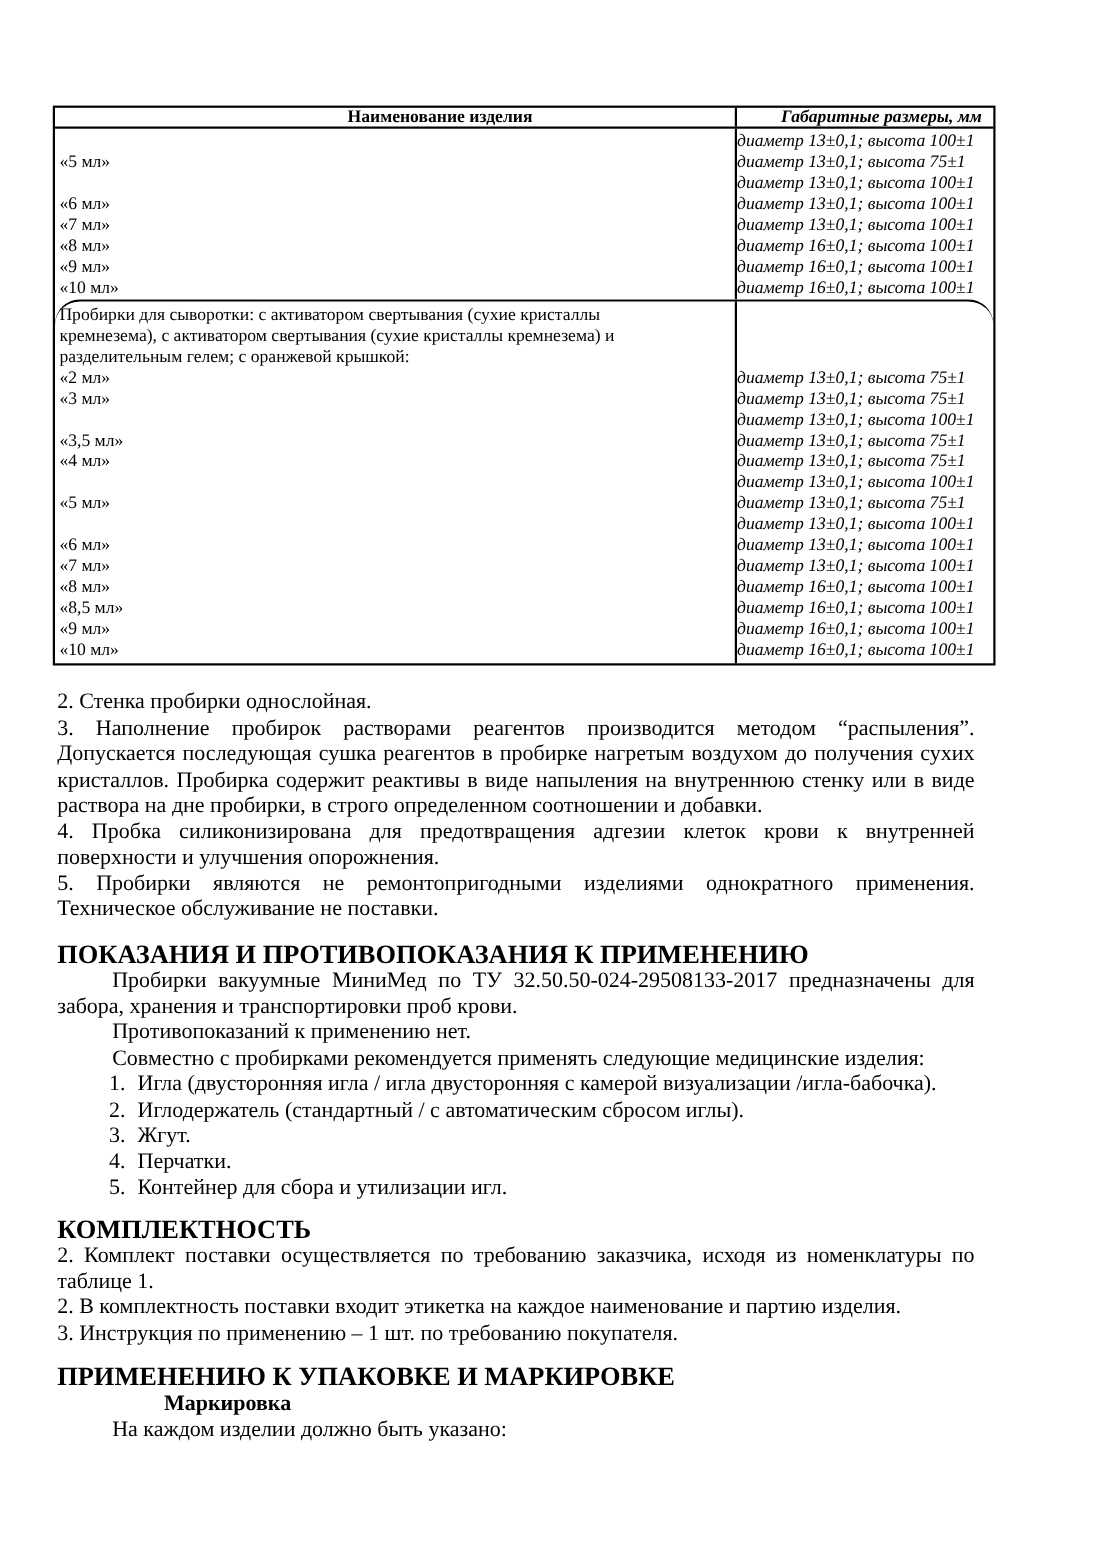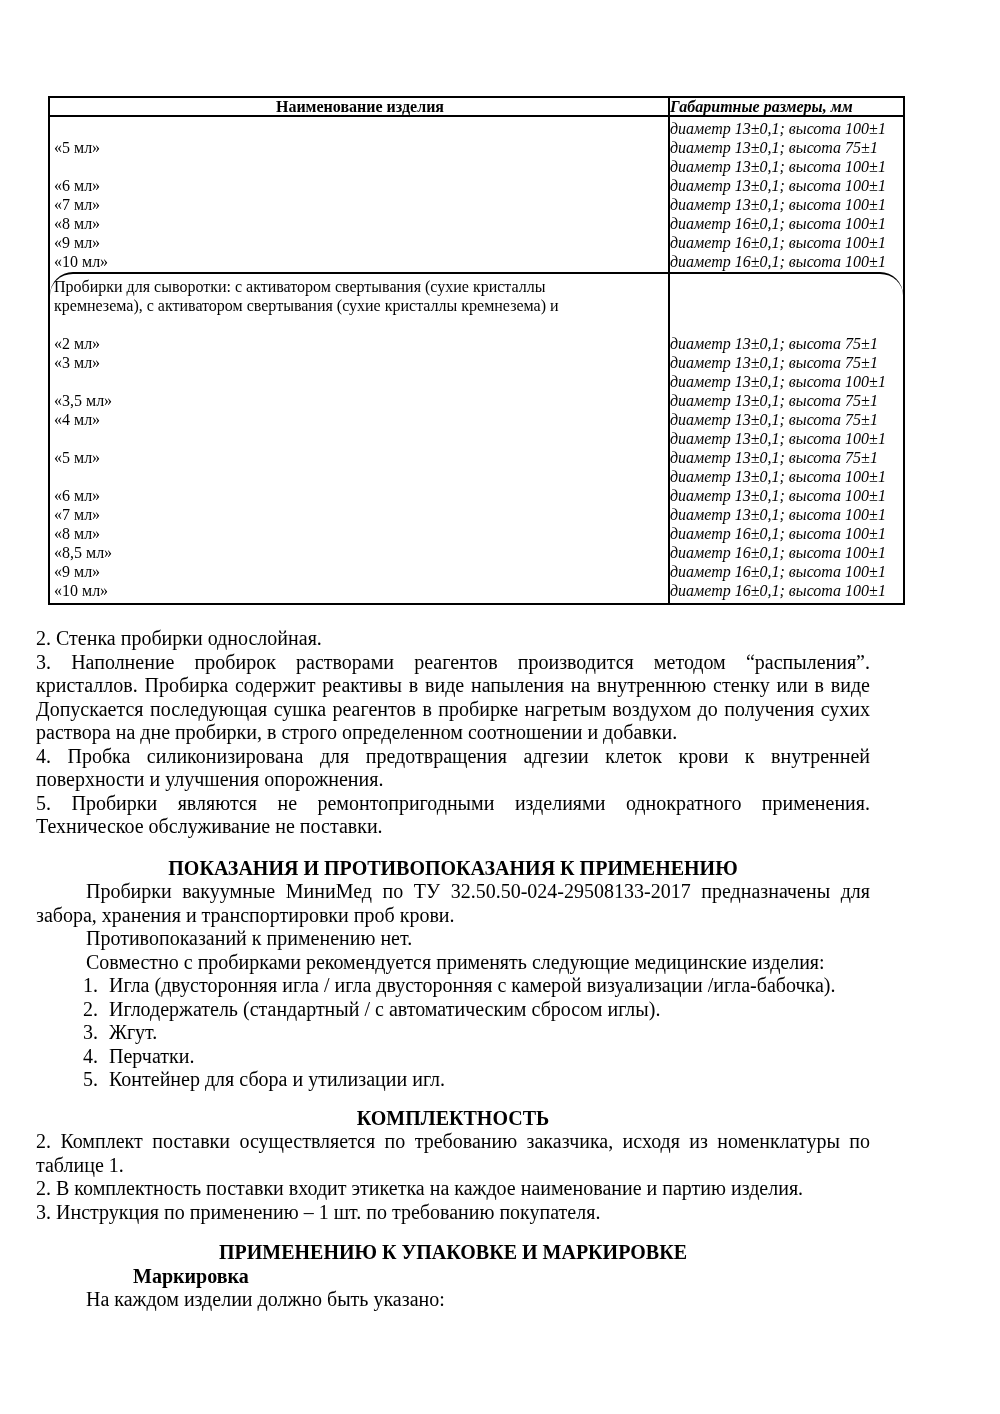--- a/index.html
+++ b/index.html
@@ -15,30 +15,30 @@
   }
   .t-sec { position:relative; }
   .t-sec::before {
     content:""; position:absolute; top:0; bottom:0; left:618px; width:2px; background:#000;
   }
   .t-hdr { border-bottom:2px solid #000; font-weight:bold; }
   .t-hdr .t-line { height:17px; line-height:17px; }
   .t-line { display:flex; height:19px; line-height:19px; }
   .t-cell-name { width:620px; box-sizing:border-box; padding-left:4px; white-space:nowrap; overflow:hidden; }
   .t-cell-size { flex:1; white-space:nowrap;font-style:italic; }
-  .t-hdr .t-cell-name { text-align:center; padding-left:0; }
+  .t-hdr .t-cell-name { text-align:center; padding-left:0;margin-left:40px; }
   .t-sec1 { padding:2px 0 1px 0; }
   .t-sec2 { border-top:2px solid #000; padding:3px 0;border-radius:23px; }
   
-  .text-block { width:834px; margin-left:36px; font-size:20px; }
+  .text-block { width:834px; margin-left:52px; font-size:20px; }
   .notes { margin-top:22px; }
   .bline { line-height:23.5px; white-space:normal; }
   .stretch { text-align:justify; text-align-last:justify; }
   .p-indent .bline:first-child { text-indent:50px; }
-  .h-center { font-weight:bold; text-align:center; line-height:23.5px; font-size:20px; }
+  .h-center { font-weight:bold; line-height:23.5px; font-size:24px; }
   .h-indications { margin-top:18px; }
   .h-completeness { margin-top:15px; }
   .h-packaging { margin-top:17px; }
   .rec-list .li { display:flex; margin-left:47px; line-height:23.5px; }
   .li-num { width:26px; flex:0 0 26px; }
   .li-text { white-space:nowrap; }
   .subtitle { font-weight:bold; margin-left:97px; line-height:23.5px; }
 </style>
 </head>
 <body>
@@ -100,20 +100,21 @@
           <div class="t-cell-name">Пробирки для сыворотки: с активатором свертывания (сухие кристаллы</div>
           <div class="t-cell-size"></div>
         </div>
 
         <div class="t-line">
           <div class="t-cell-name">кремнезема), с активатором свертывания (сухие кристаллы кремнезема) и</div>
           <div class="t-cell-size"></div>
         </div>
 
         <div class="t-line">
+          <div class="t-cell-name">разделительным гелем; с оранжевой крышкой:</div>
           <div class="t-cell-size"></div>
         </div>
 
         <div class="t-line">
           <div class="t-cell-name">«2 мл»</div>
           <div class="t-cell-size">диаметр 13±0,1; высота 75±1</div>
         </div>
 
         <div class="t-line">
           <div class="t-cell-name">«3 мл»</div>
@@ -183,22 +184,22 @@
   </div>
 
   <div class="text-block">
 
     <div class="notes">
       <div class="para">
           <div class="bline">2. Стенка пробирки однослойная.</div>
         </div>
       <div class="para">
           <div class="bline stretch">3. Наполнение пробирок растворами реагентов производится методом “распыления”.</div>
+          <div class="bline stretch">Допускается последующая сушка реагентов в пробирке нагретым воздухом до получения сухих</div>
           <div class="bline stretch">кристаллов. Пробирка содержит реактивы в виде напыления на внутреннюю стенку или в виде</div>
-          <div class="bline stretch">Допускается последующая сушка реагентов в пробирке нагретым воздухом до получения сухих</div>
           <div class="bline">раствора на дне пробирки, в строго определенном соотношении и добавки.</div>
         </div>
       <div class="para">
           <div class="bline stretch">4. Пробка силиконизирована для предотвращения адгезии клеток крови к внутренней</div>
           <div class="bline">поверхности и улучшения опорожнения.</div>
         </div>
       <div class="para">
           <div class="bline stretch">5. Пробирки являются не ремонтопригодными изделиями однократного применения.</div>
           <div class="bline">Техническое обслуживание не поставки.</div>
         </div>

